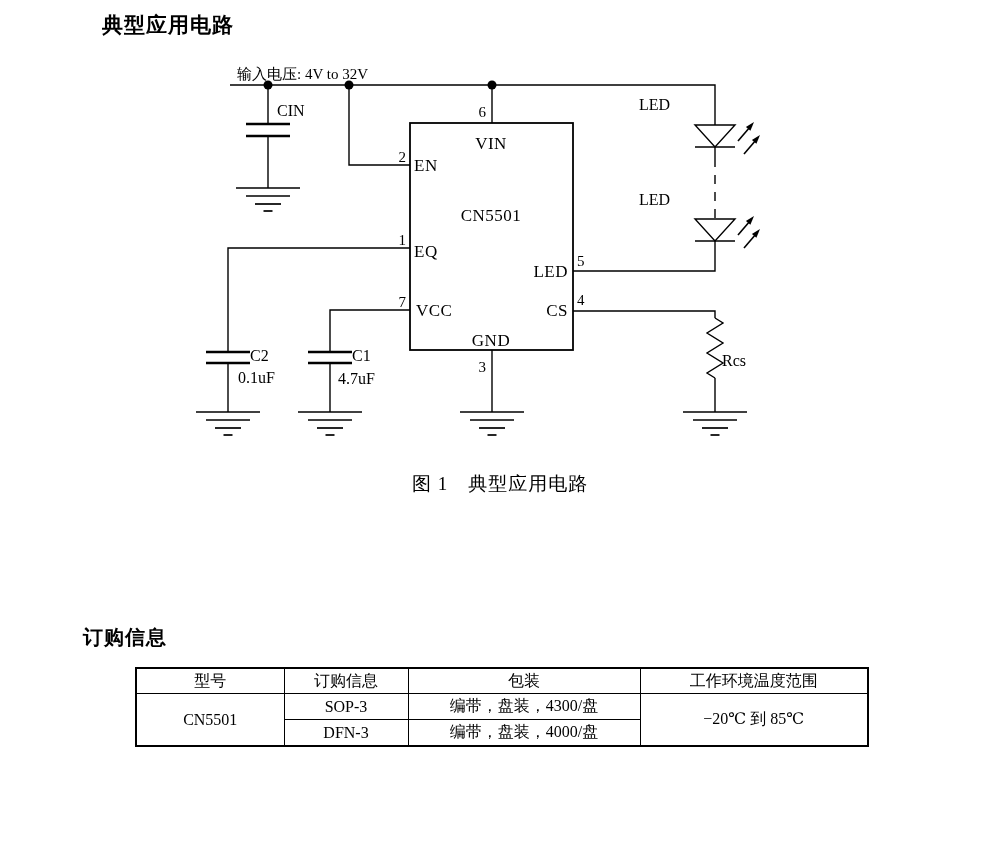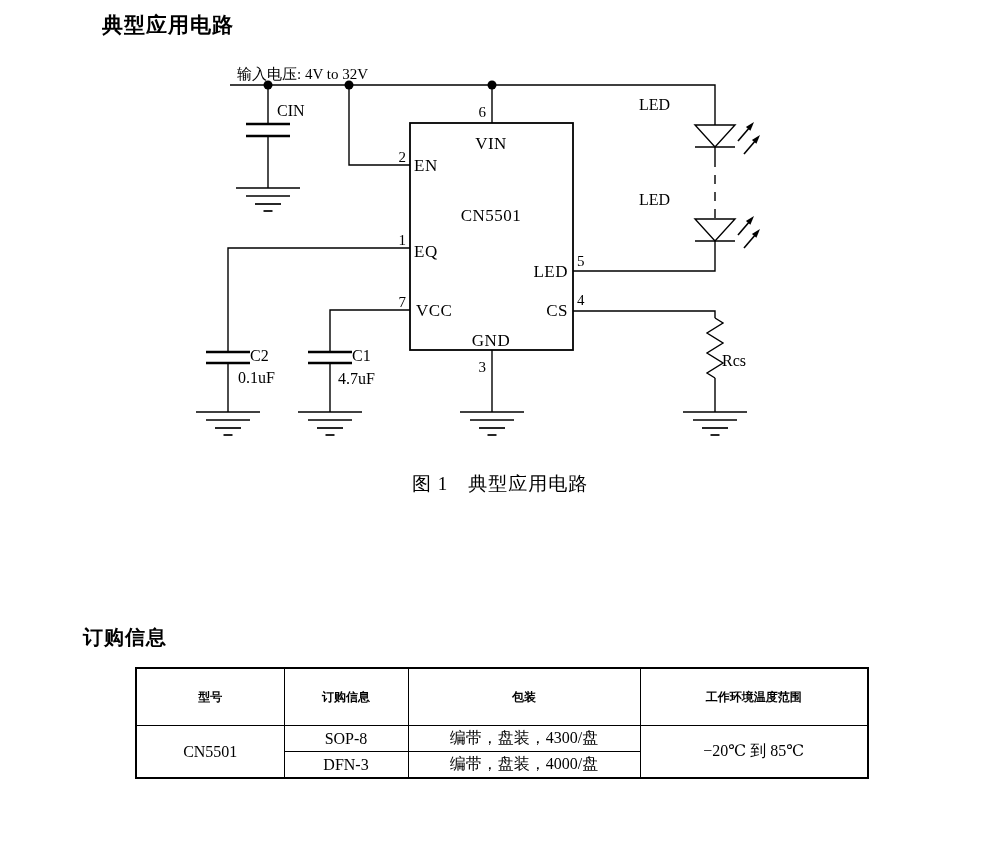--- a/index.html
+++ b/index.html
@@ -35,21 +35,21 @@
   svg.schem .t17{font-size:17px;letter-spacing:0.5px;}
   .order-table{
     position:absolute;left:135px;top:667px;width:732px;
     border-collapse:collapse;table-layout:fixed;
     font-size:16px;text-align:center;
   }
   .order-table,.order-table th,.order-table td{border:1.6px solid #000;}
   .order-table{border-width:2px;}
   .order-table th{
     font-family:"Liberation Sans","DejaVu Sans",sans-serif;
-    font-weight:bold;font-size:12px;height:24px;padding:16px;
+    font-weight:normal;font-size:16px;height:24px;padding:0;
   }
   .order-table td{height:25px;padding:0;}
 </style>
 </head>
 <body>
 
 <h1 class="page-title">典型应用电路</h1>
 
 <svg class="schem" width="991" height="520" viewBox="0 0 991 520">
   <defs>
@@ -167,21 +167,21 @@
     <tr>
       <th>型号</th>
       <th>订购信息</th>
       <th>包装</th>
       <th>工作环境温度范围</th>
     </tr>
   </thead>
   <tbody>
     <tr>
       <td rowspan="2">CN5501</td>
-      <td>SOP-8</td>
+      <td>SOP-3</td>
       <td>编带，盘装，4300/盘</td>
       <td rowspan="2">−20℃ 到 85℃</td>
     </tr>
     <tr>
       <td>DFN-3</td>
       <td>编带，盘装，4000/盘</td>
     </tr>
   </tbody>
 </table>
 

